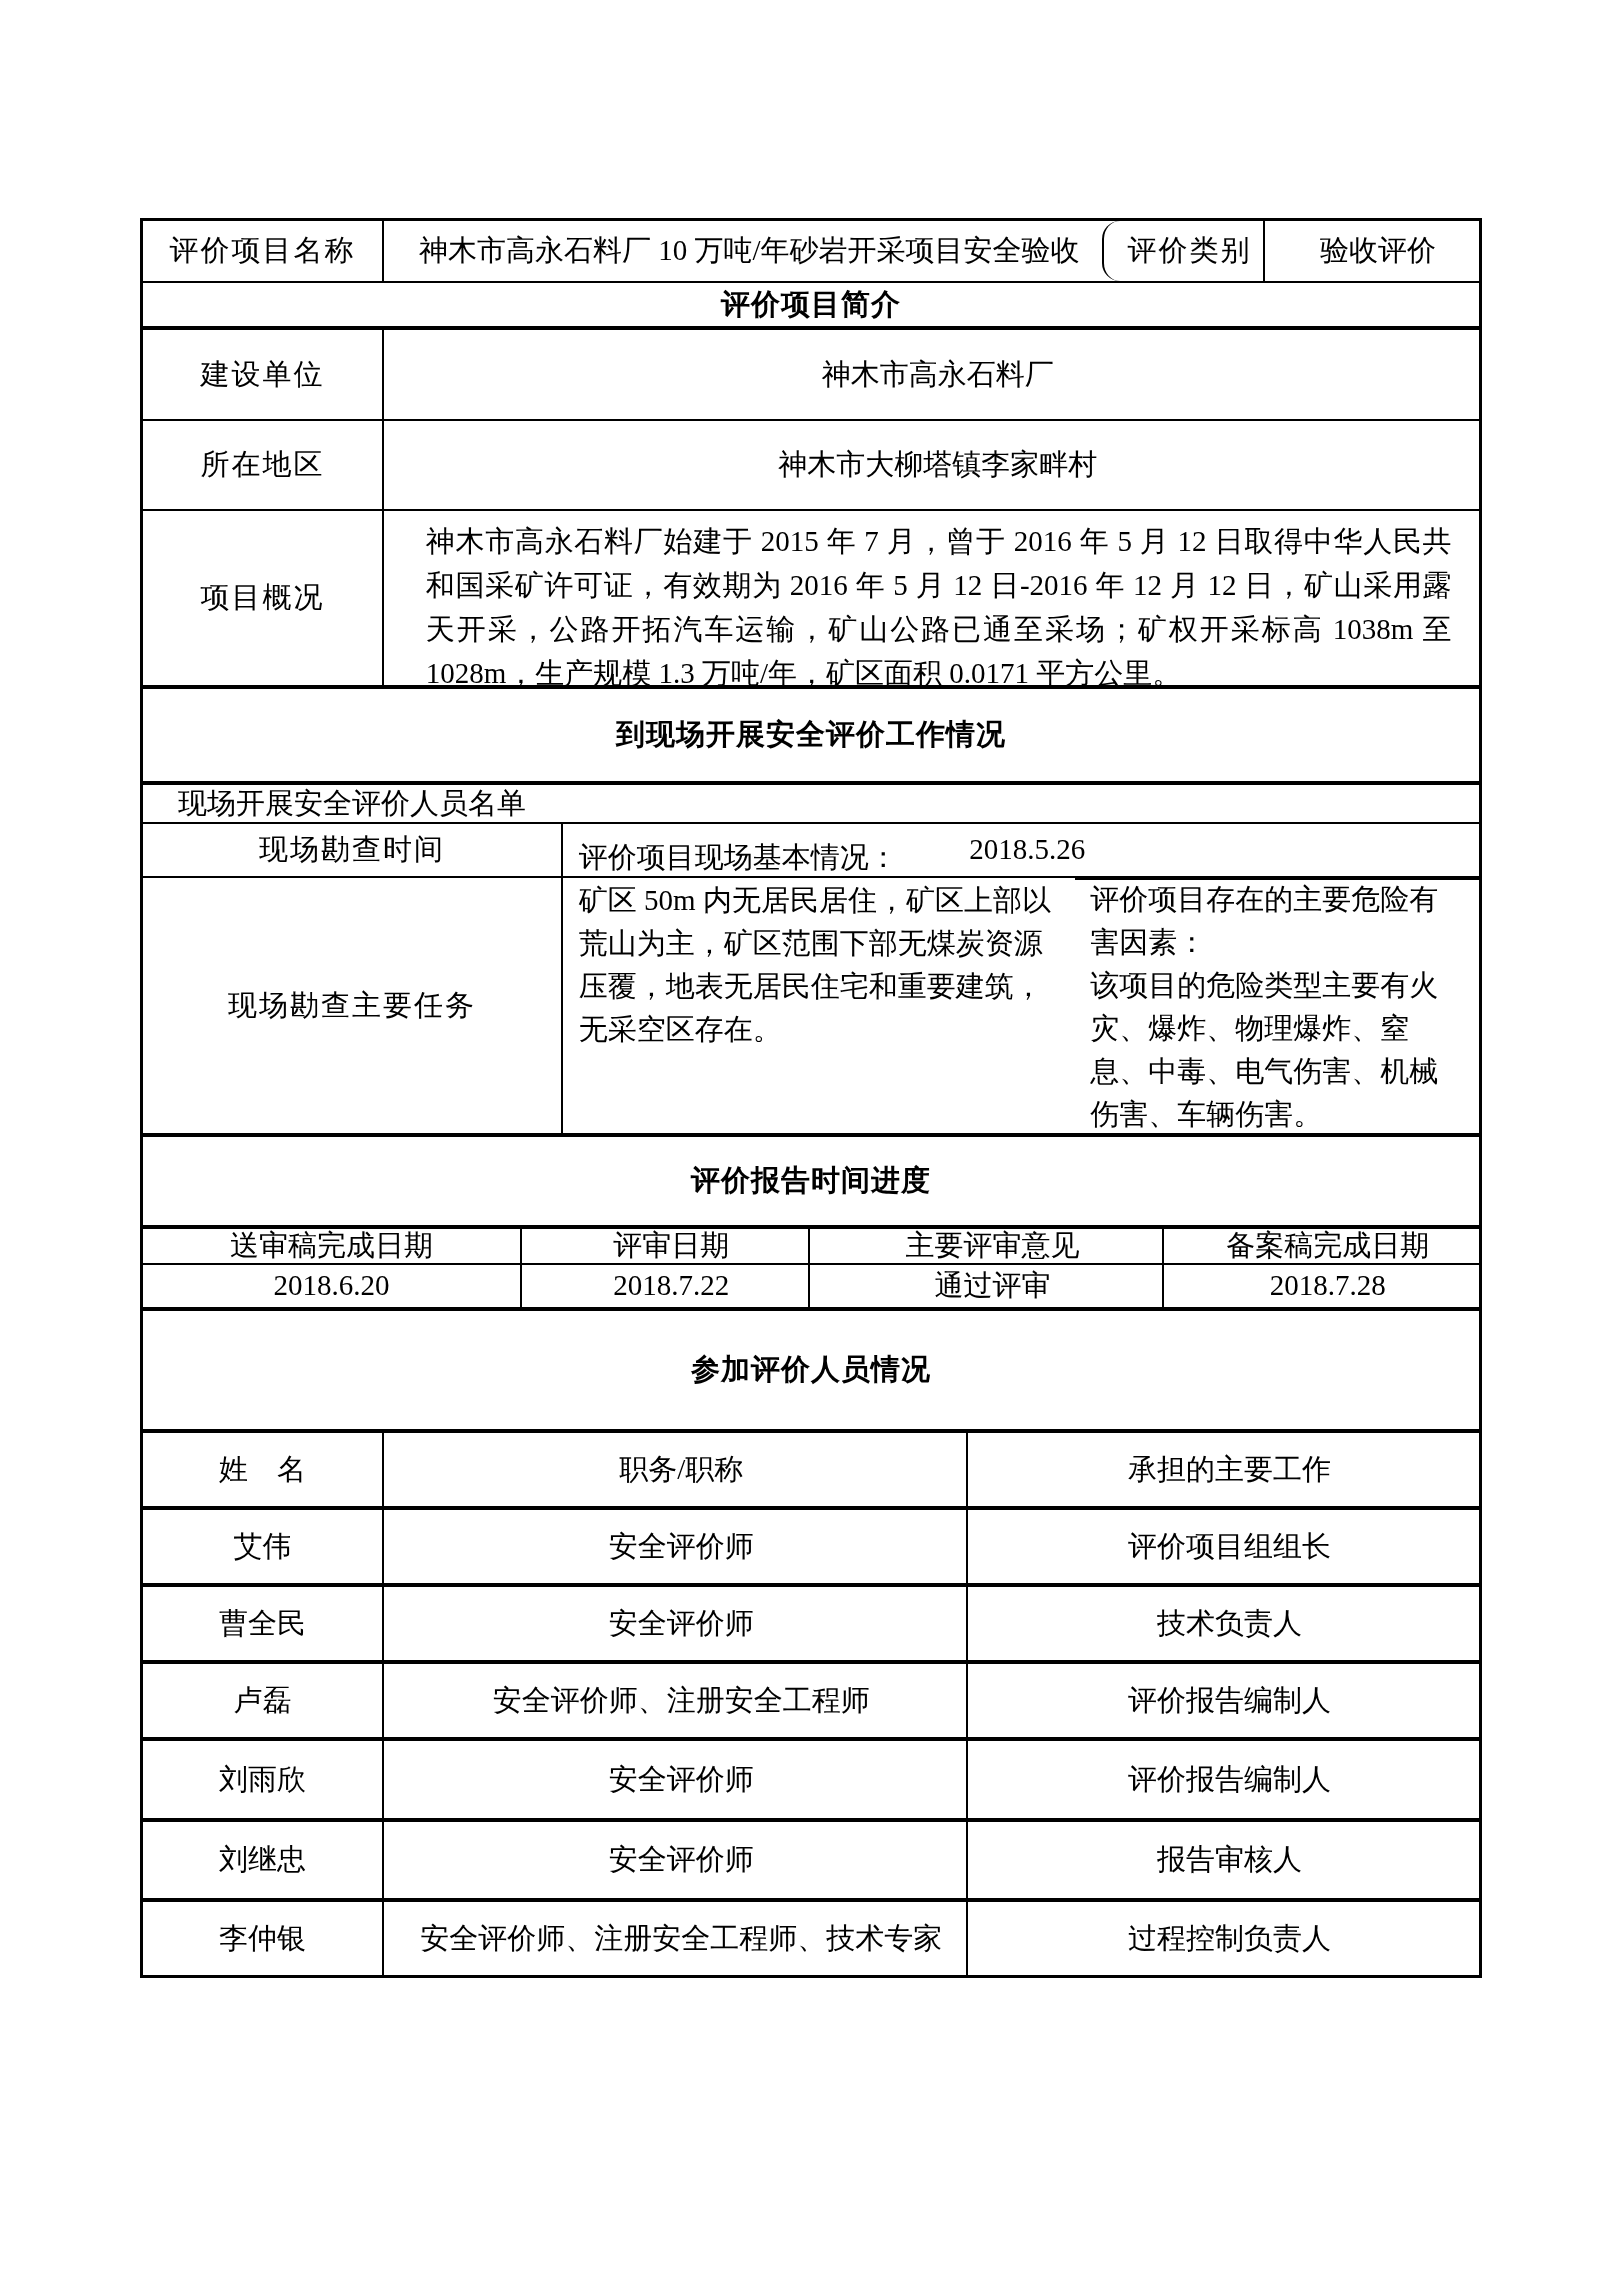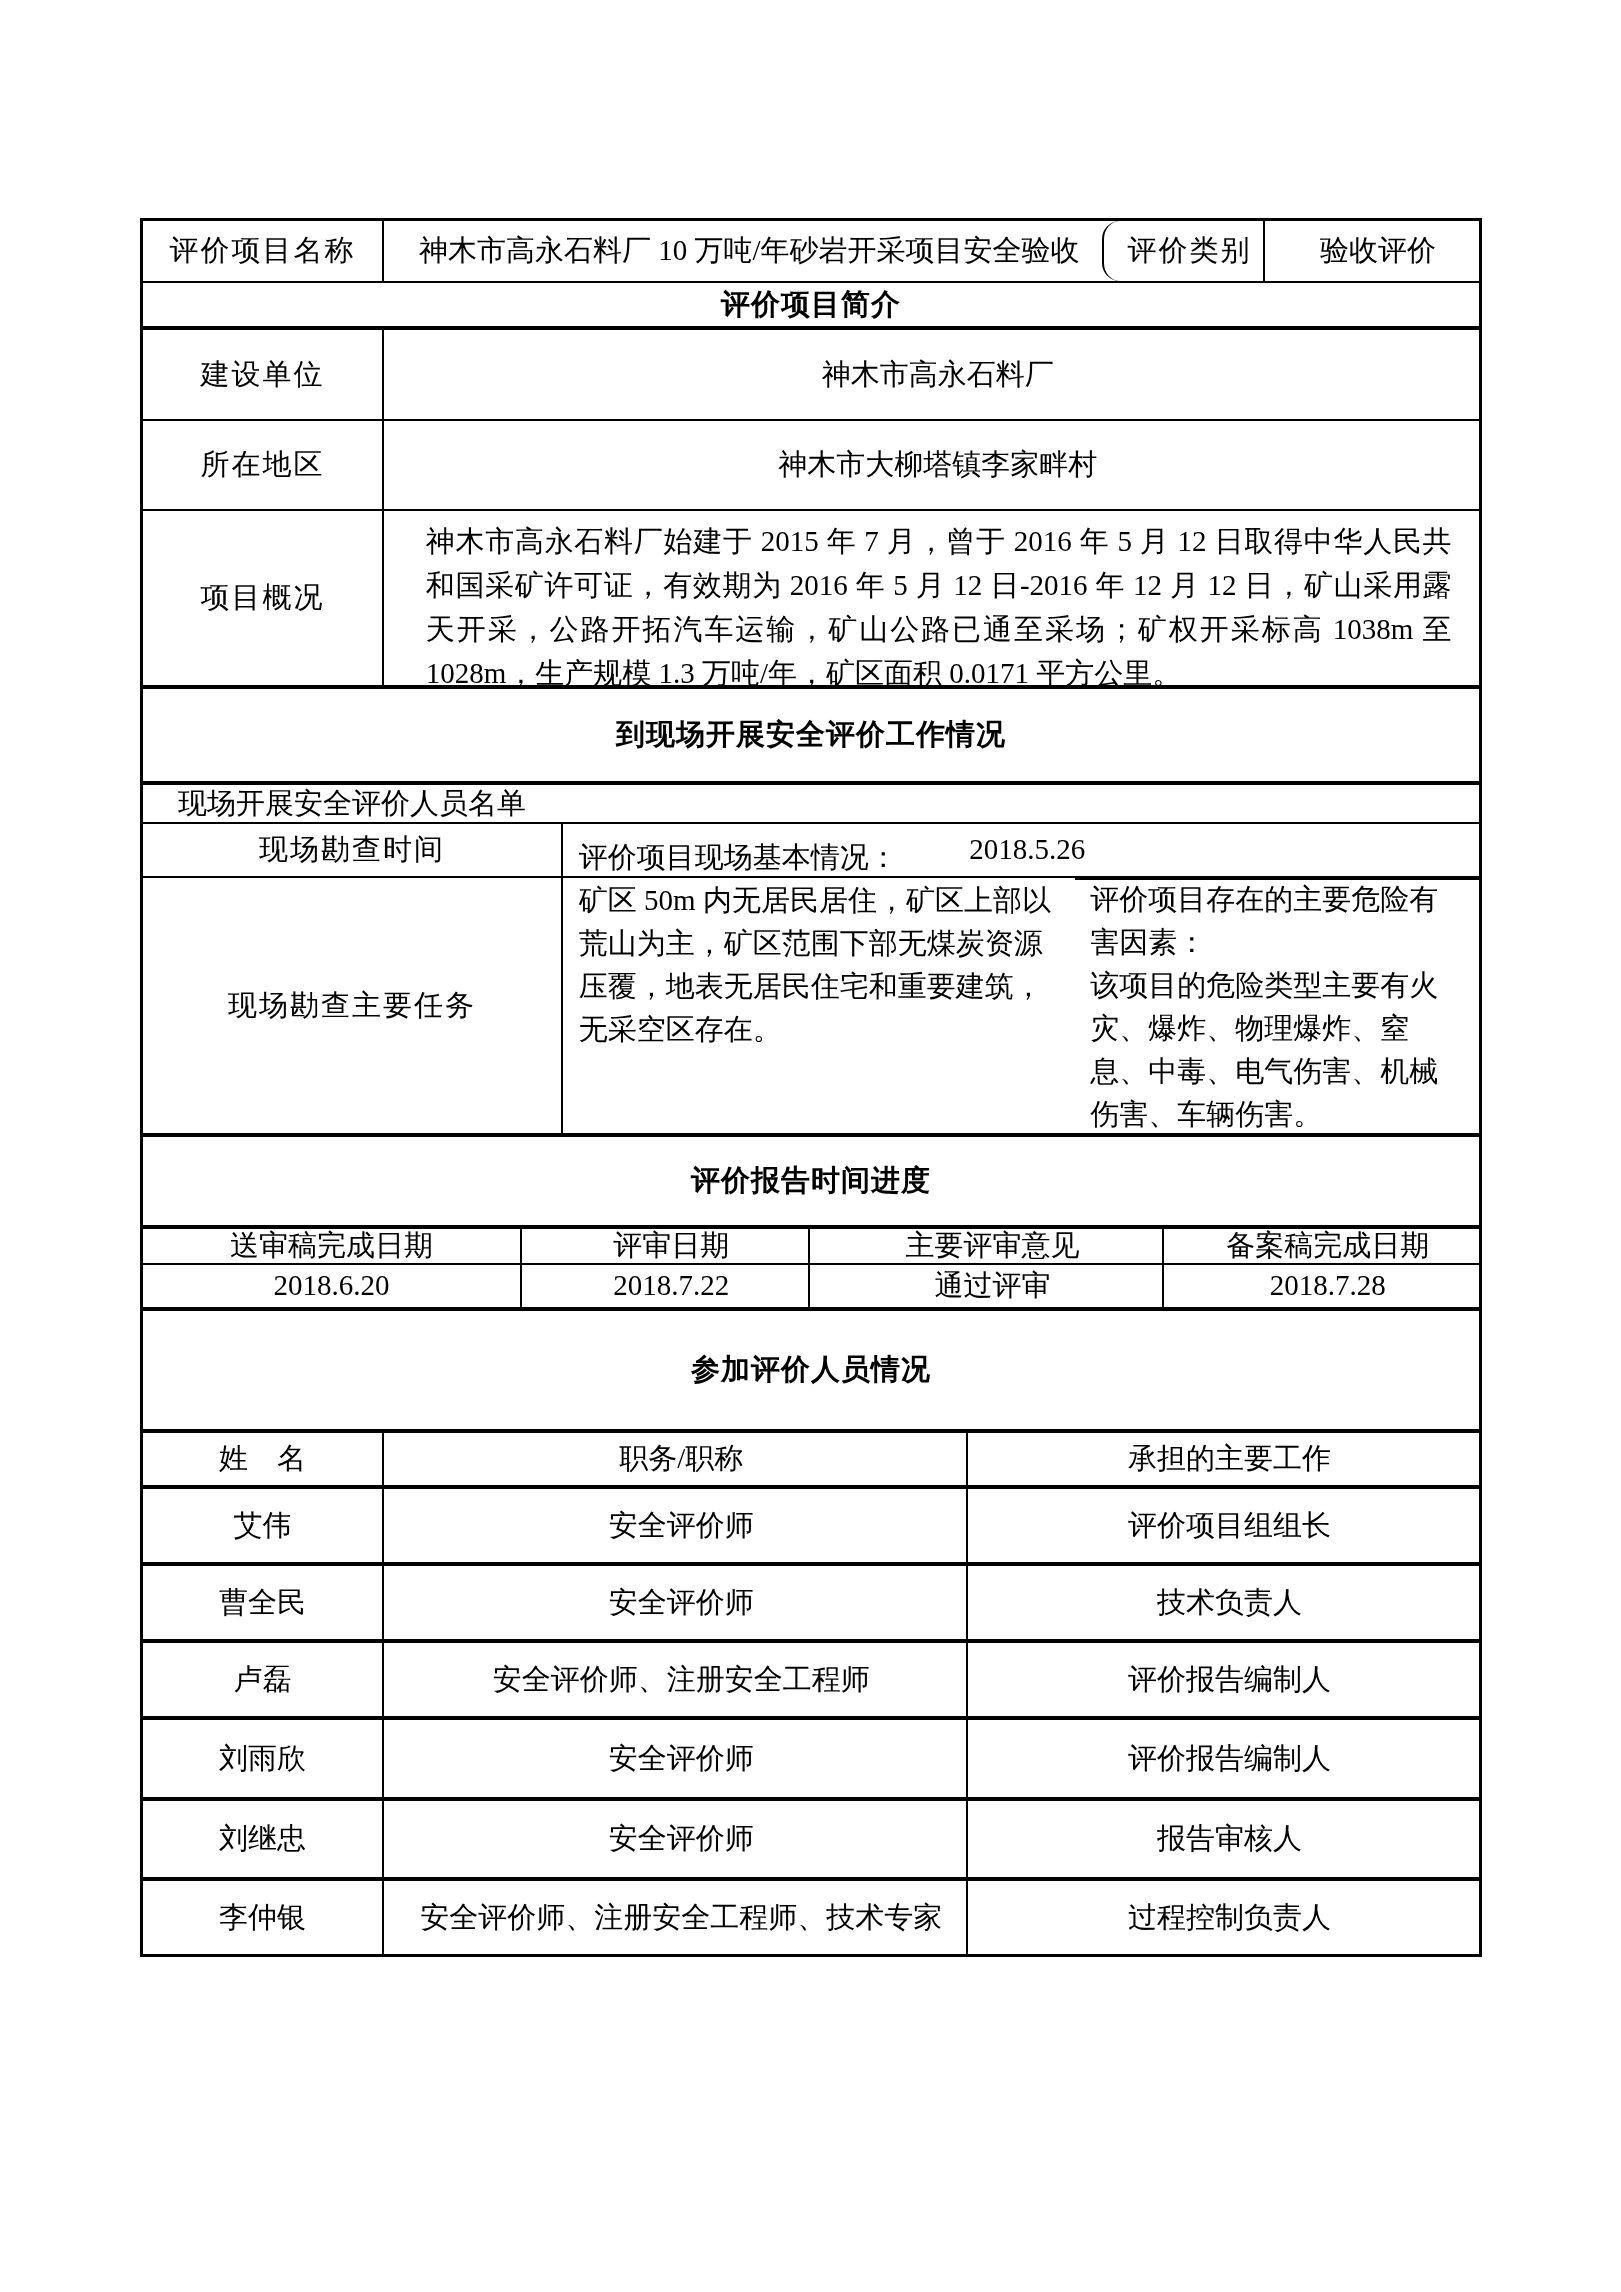--- a/index.html
+++ b/index.html
@@ -147,21 +147,21 @@
       <div class="cell w-d1">2018.6.20</div>
       <div class="cell w-d2 bl">2018.7.22</div>
       <div class="cell w-d3 bl">通过评审</div>
       <div class="cell w-d4 bl">2018.7.28</div>
     </div>
 
     <div class="row bt-thick" style="height:122px">
       <div class="cell section-header" style="flex:1 1 auto">参加评价人员情况</div>
     </div>
 
-    <div class="row bt-thick" style="height:56px">
+    <div class="row bt-thick" style="height:77px">
       <div class="cell w-e1">姓　名</div>
       <div class="cell w-e2 bl">职务/职称</div>
       <div class="cell w-e3 bl">承担的主要工作</div>
     </div>
 
     <div class="row bt-thick" style="height:77px">
       <div class="cell w-e1">艾伟</div>
       <div class="cell w-e2 bl">安全评价师</div>
       <div class="cell w-e3 bl">评价项目组组长</div>
     </div>

